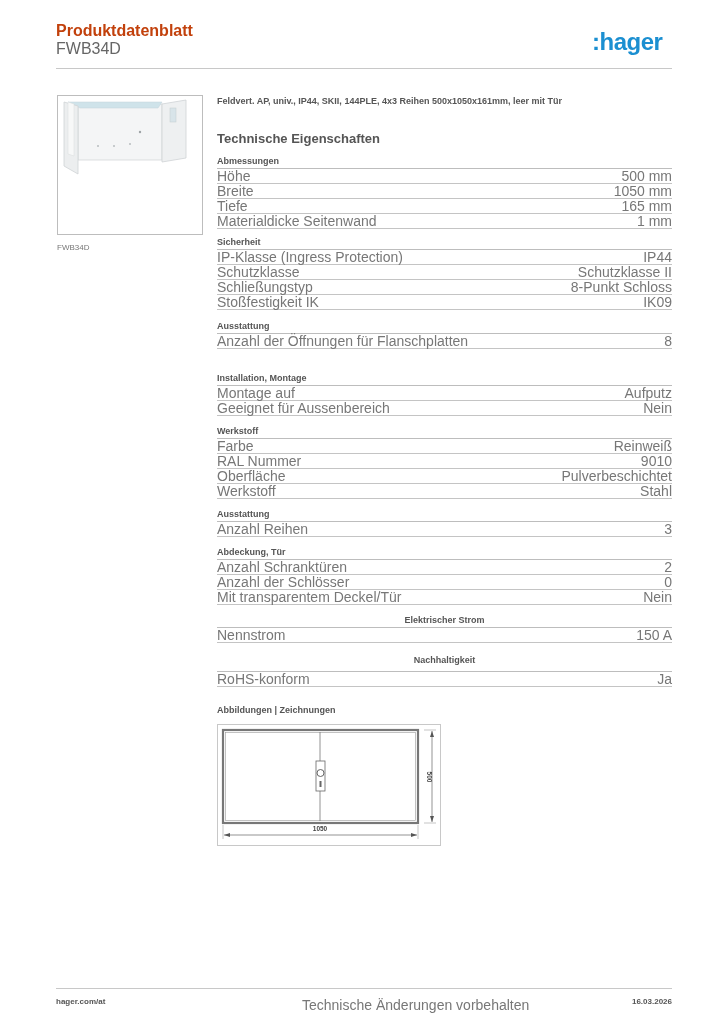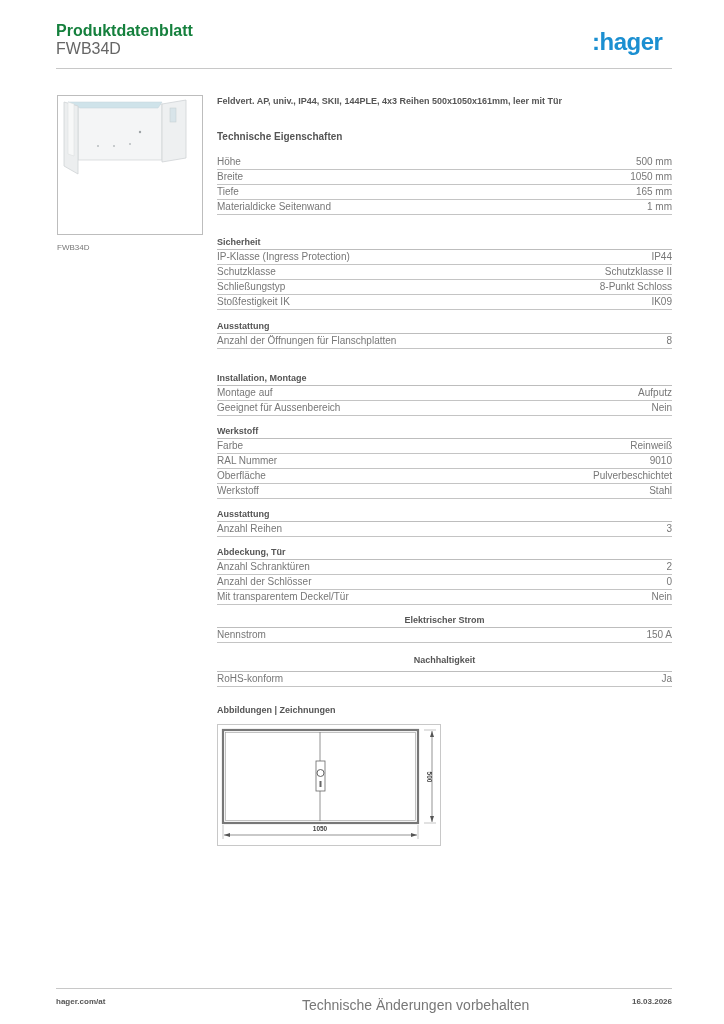--- a/index.html
+++ b/index.html
@@ -1,32 +1,32 @@
 <!DOCTYPE html>
 <html><head>
 <meta charset="utf-8">
 <style>
   html, body { margin: 0; padding: 0; background: #ffffff; }
   body { width: 724px; height: 1024px; position: relative; overflow: hidden;
          font-family: "Liberation Sans", sans-serif; color: #555; }
-  .header-title { position: absolute; left: 56px; top: 22px; font-size: 16px; font-weight: bold; color: #15803d; }
+  .header-title { position: absolute; left: 56px; top: 22px; font-size: 16px; font-weight: bold; color: #c2410c; }
   .header-sub { position: absolute; left: 56px; top: 40px; font-size: 16px; color: #666; }
   .logo { position: absolute; left: 592px; top: 28px; font-size: 24px; font-weight: bold; color: #1b8fd1; letter-spacing: -0.5px; }
   .header-rule { position: absolute; left: 56px; top: 68px; width: 616px; height: 1px; background: #c8c8c8; }
 
   .product-img { position: absolute; left: 57px; top: 95px; width: 144px; height: 138px; border: 1px solid #bdbdbd; background: #fff; }
   .img-caption { position: absolute; left: 57px; top: 243px; font-size: 8px; color: #777; }
 
   .content { position: absolute; left: 217px; top: 0; width: 455px; }
   .desc { position: absolute; top: 96px; left: 0; font-size: 9px; font-weight: bold; color: #555; white-space: nowrap; }
-  .tech-title { position: absolute; top: 131px; left: 0; font-size: 10px; font-weight: bold; color: #555; }
+  .tech-title { position: absolute; top: 131px; left: 0; font-size: 13px; font-weight: bold; color: #555; }
 
   .section { position: absolute; left: 0; width: 455px; }
   .section-title { font-size: 9px; font-weight: bold; color: #555; height: 13px; line-height: 13px; border-bottom: 1px solid #bdbdbd; }
-  .row { display: flex; justify-content: space-between; font-size: 10px; color: #777; height: 14px; line-height: 14px; border-bottom: 1px solid #c4c4c4; }
+  .row { display: flex; justify-content: space-between; font-size: 14px; color: #777; height: 14px; line-height: 14px; border-bottom: 1px solid #c4c4c4; }
   .row span { white-space: nowrap; }
 
   .drawings-title { position: absolute; top: 705px; left: 0; font-size: 9px; font-weight: bold; color: #555; }
   .drawing { position: absolute; left: 217px; top: 724px; width: 222px; height: 120px; border: 1px solid #c8c8c8; background: #fff; }
 
   .footer-rule { position: absolute; left: 56px; top: 988px; width: 616px; height: 1px; background: #c8c8c8; }
   .footer-left { position: absolute; left: 56px; top: 997px; font-size: 8px; font-weight: bold; color: #555; }
   .footer-center { position: absolute; left: 302px; top: 997px; font-size: 14px; color: #777; }
   .footer-right { position: absolute; right: 52px; top: 997px; font-size: 8px; font-weight: bold; color: #555; }
 </style>
@@ -59,20 +59,21 @@
     <circle cx="82" cy="36" r="1.2" fill="#9ea3a6"></circle>
   </svg>
 </div>
 <div class="img-caption">FWB34D</div>
 
 <div class="content">
   <div class="desc">Feldvert. AP, univ., IP44, SKII, 144PLE, 4x3 Reihen 500x1050x161mm, leer mit Tür</div>
   <div class="tech-title">Technische Eigenschaften</div>
 
   <div class="section" style="top:155px;">
+    <div class="section-title">Abmessungen</div>
     <div class="row">
         <span>Höhe</span>
         <span>500 mm</span>
       </div>
     <div class="row">
         <span>Breite</span>
         <span>1050 mm</span>
       </div>
     <div class="row">
         <span>Tiefe</span>

